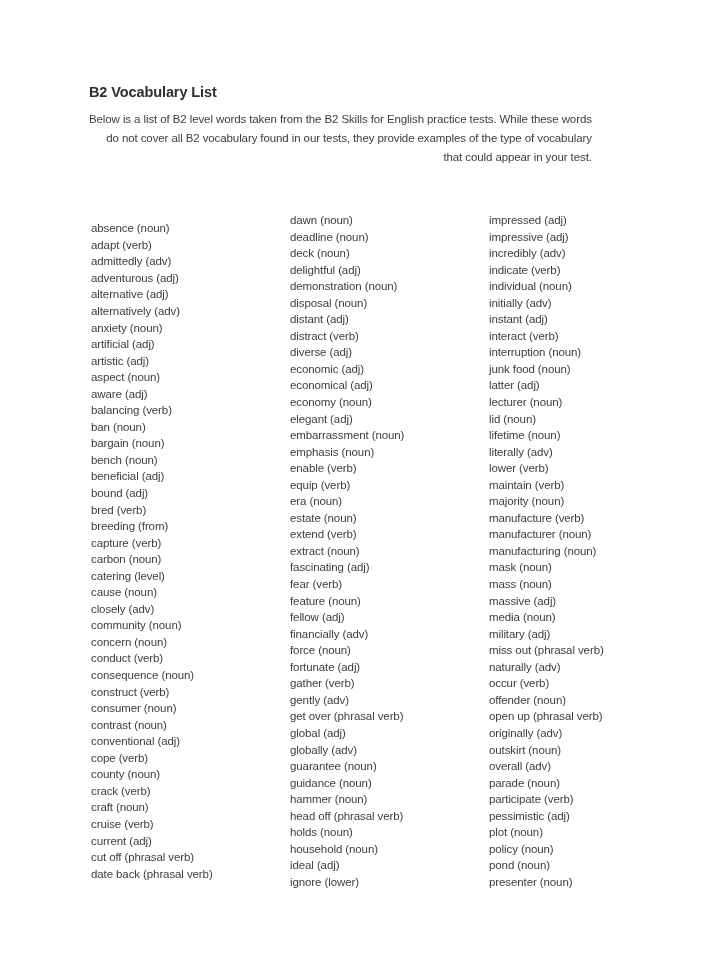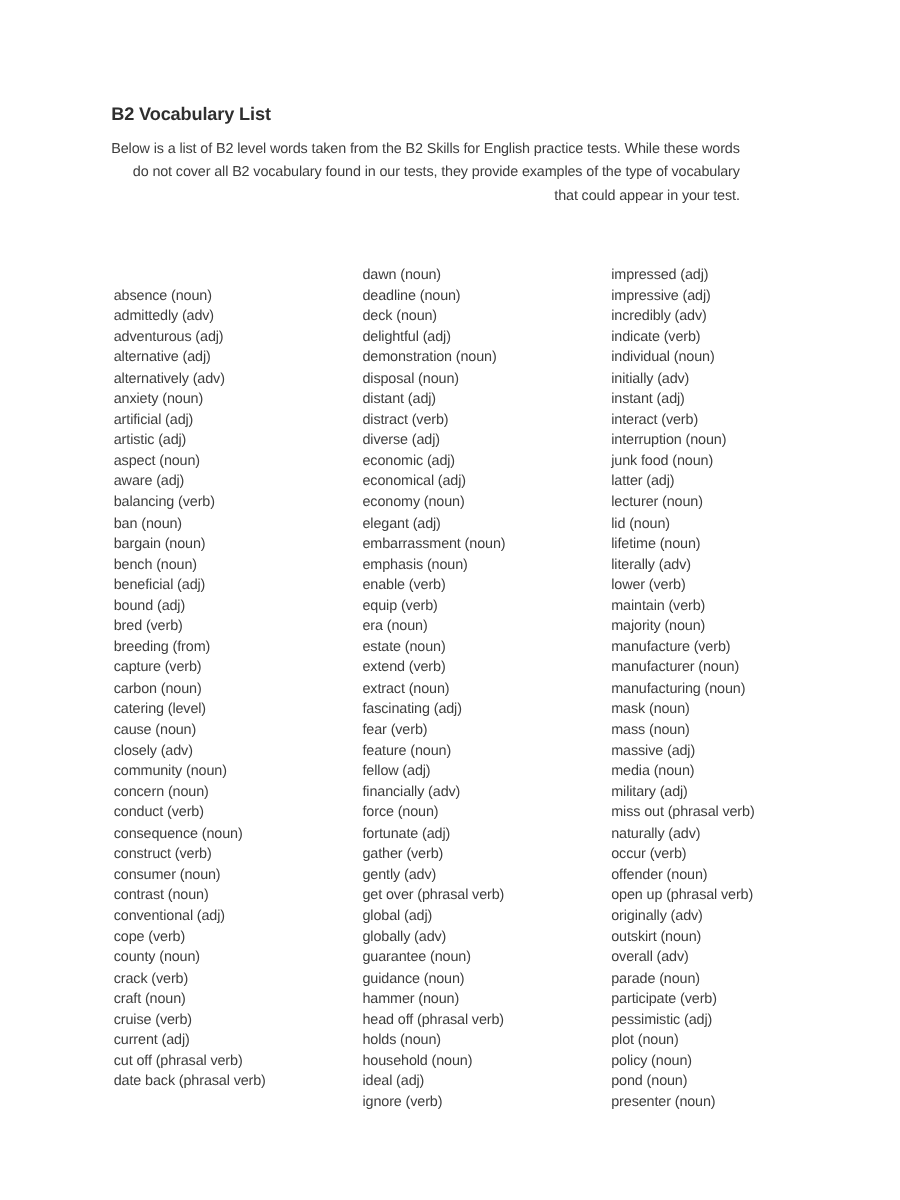--- a/index.html
+++ b/index.html
@@ -73,20 +73,21 @@
 
   <div class="intro">
     <div class="line">Below is a list of B2 level words taken from the B2 Skills for English practice tests. While these words</div>
     <div class="line">do not cover all B2 vocabulary found in our tests, they provide examples of the type of vocabulary</div>
     <div class="line">that could appear in your test.</div>
   </div>
 
   <div class="columns">
     <ul class="vocab-col">
         <li>absence (noun)</li>
+        <li>adapt (verb)</li>
         <li>admittedly (adv)</li>
         <li>adventurous (adj)</li>
         <li>alternative (adj)</li>
         <li>alternatively (adv)</li>
         <li>anxiety (noun)</li>
         <li>artificial (adj)</li>
         <li>artistic (adj)</li>
         <li>aspect (noun)</li>
         <li>aware (adj)</li>
         <li>balancing (verb)</li>
@@ -153,21 +154,21 @@
         <li>get over (phrasal verb)</li>
         <li>global (adj)</li>
         <li>globally (adv)</li>
         <li>guarantee (noun)</li>
         <li>guidance (noun)</li>
         <li>hammer (noun)</li>
         <li>head off (phrasal verb)</li>
         <li>holds (noun)</li>
         <li>household (noun)</li>
         <li>ideal (adj)</li>
-        <li>ignore (verb)</li>
+        <li>ignore (lower)</li>
       </ul>
     <ul class="vocab-col">
         <li>impressed (adj)</li>
         <li>impressive (adj)</li>
         <li>incredibly (adv)</li>
         <li>indicate (verb)</li>
         <li>individual (noun)</li>
         <li>initially (adv)</li>
         <li>instant (adj)</li>
         <li>interact (verb)</li>

